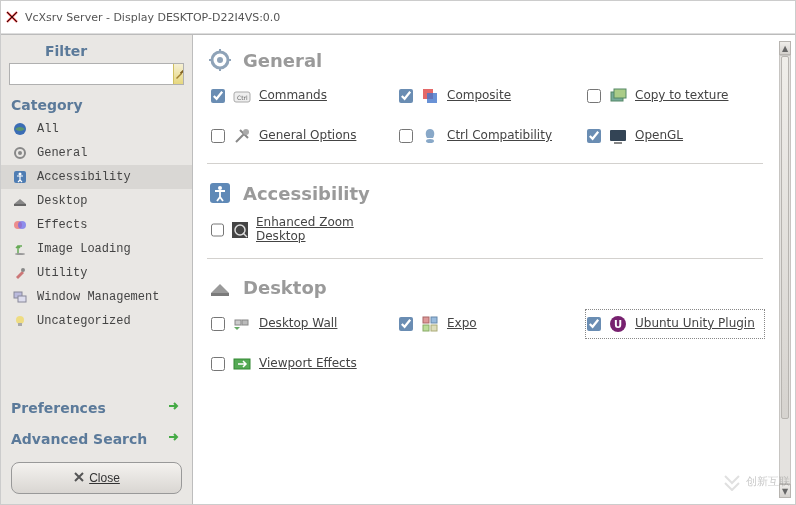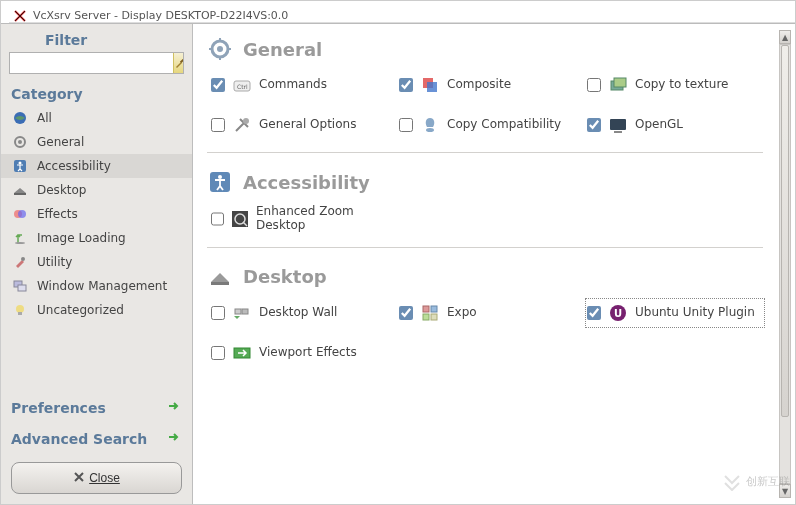--- a/index.html
+++ b/index.html
@@ -1,28 +1,28 @@
 <!DOCTYPE html>
 <html><head>
 <meta charset="utf-8">
 <style>
 * { box-sizing: border-box; margin: 0; padding: 0; }
 body { font-family: "DejaVu Sans", "Liberation Sans", Arial, sans-serif; font-size: 12px; color: #3a3a3a; background: #fff; width: 796px; height: 505px; overflow: hidden; position: relative; }
 .window { width: 796px; height: 505px; border: 1px solid #ccc; display: flex; flex-direction: column; }
-.titlebar { height: 22px; display: flex; padding: 8px 4px; border-bottom: 1px solid #ddd; background: #fff; margin-left: 8px; }
+.titlebar { height: 22px; display: flex; align-items: center; padding: 16px 4px; border-bottom: 1px solid #ddd; background: #fff; }
 .titlebar .xicon { width: 14px; height: 14px; margin-right: 6px; display:flex; align-items:center; justify-content:center; }
 .titlebar .ttxt { font-size: 11px; color: #555; }
 .content { flex: 1; display: flex; border-top: 1px solid #bbb; background: #e9e7e4; }
 .sidebar { width: 192px; background: #e9e7e4; border-right: 1px solid #bdbdbd; display: flex; flex-direction: column; }
 .filter-h, .cat-h, .pref-h, .adv-h { color: #5b7a9a; font-weight: bold; font-size: 14px; padding: 6px 10px 2px; }
 .filter-h { padding-top: 8px; padding-left: 44px; }
 .filter-box { margin: 2px 8px 6px; display: flex; border: 1px solid #b0b0b0; background: #fff; height: 22px; overflow:hidden; }
 .filter-input { flex: 1; border: none; padding: 0 4px; font-size: 12px; background:#fff; }
 .filter-btn { width: 22px; background: linear-gradient(#f6f0d4,#e6d77e); border-left:1px solid #d0c060; display:flex;align-items:center;justify-content:center; }
-.cat-list { padding: 2px 0; }
+.cat-list { padding: 2px 0; font-family: Liberation Mono, monospace; }
 .cat-item { display: flex; align-items: center; height: 24px; padding: 0 10px; cursor: pointer; font-size: 12px; color: #444; }
 .cat-item.selected { background: #d9d7d4; }
 .cat-icon { width: 18px; height: 18px; margin-right: 8px; display:flex;align-items:center;justify-content:center; }
 .spacer { flex: 1; }
 .linkrow { display: flex; align-items: center; padding: 6px 10px; cursor: pointer; }
 .linkrow .arrow { margin-left: auto; }
 .close-btn { margin: 8px 10px 10px; height: 32px; border: 1px solid #999; background: linear-gradient(#f4f2ef,#d9d6d2); border-radius: 8px; display:flex;align-items:center;justify-content:center; cursor:pointer; font-size:12px; color:#333; gap:4px;}
 .main { flex: 1; position: relative; background: #fff; overflow: hidden; }
 .mainpad { position:absolute; left:0; right:18px; top:0; bottom:0; overflow:hidden; padding: 8px 14px; }
 .scrollbar-v { position: absolute; right: 4px; top: 6px; bottom: 6px; width: 12px; }
@@ -31,21 +31,21 @@
 .scrollbar-v .arr { position:absolute; left:0; right:0; height:14px; background:linear-gradient(#efedea,#d4d1cd); border:1px solid #b7b4b0; display:flex;align-items:center;justify-content:center;font-size:8px;color:#666;}
 .scrollbar-v .arr.up { top:0; } .scrollbar-v .arr.down { bottom:0; }
 .section { margin-bottom: 14px; }
 .sec-head { display:flex; align-items:center; gap:10px; padding: 4px 0 10px; }
 .sec-head .sh-icon { width:26px;height:26px; display:flex;align-items:center;justify-content:center; }
 .sec-head .sh-title { font-size: 18px; font-weight: bold; color: #9a9a9a; }
 .plugins { display: grid; grid-template-columns: 1fr 1fr 1fr; gap: 14px 12px; padding-left: 4px; }
 .plugin { display:flex; align-items:center; gap:6px; min-height: 26px; }
 .plugin input[type=checkbox] { width:14px;height:14px; accent-color:#6a8db3; }
 .plugin .p-icon { width:22px;height:22px; display:flex;align-items:center;justify-content:center; }
-.plugin .p-label { font-size:12px; color:#444; line-height:1.15; }
+.plugin .p-label { font-size:12px; color:#444; line-height:1.15;text-decoration:underline; }
 .divider { border-top:1px solid #d3d1ce; margin: 10px 0 12px; }
 .focus-box { outline: 1px dotted #888; outline-offset: 1px; }
 .watermark { position:absolute; right: 6px; bottom: 14px; opacity:0.45; font-size:11px; color:#888; display:flex; align-items:center; gap:4px; pointer-events:none;}
 </style>
 </head>
 <body>
 
 <div class="window">
   <div class="titlebar">
     <span class="xicon">
@@ -241,21 +241,21 @@
                 <span class="p-label">General Options</span>
               </div>
             <div class="plugin">
                 <input type="checkbox" style="">
                 <span class="p-icon">
                   <svg width="20" height="20">
                     <path d="M10 3 C5 3 5 9 7 12 L13 12 C15 9 15 3 10 3 Z" fill="#88a8c8"></path>
                     <ellipse cx="10" cy="15" rx="4" ry="2" fill="#88a8c8"></ellipse>
                   </svg>
                 </span>
-                <span class="p-label">Copy Compatibility</span>
+                <span class="p-label">Ctrl Compatibility</span>
               </div>
             <div class="plugin">
                 <input type="checkbox" checked="" style="">
                 <span class="p-icon">
                   <svg width="20" height="20">
                     <rect x="2" y="4" width="16" height="11" fill="#345" rx="1"></rect>
                     <rect x="6" y="16" width="8" height="2" fill="#888"></rect>
                   </svg>
                 </span>
                 <span class="p-label">OpenGL</span>

